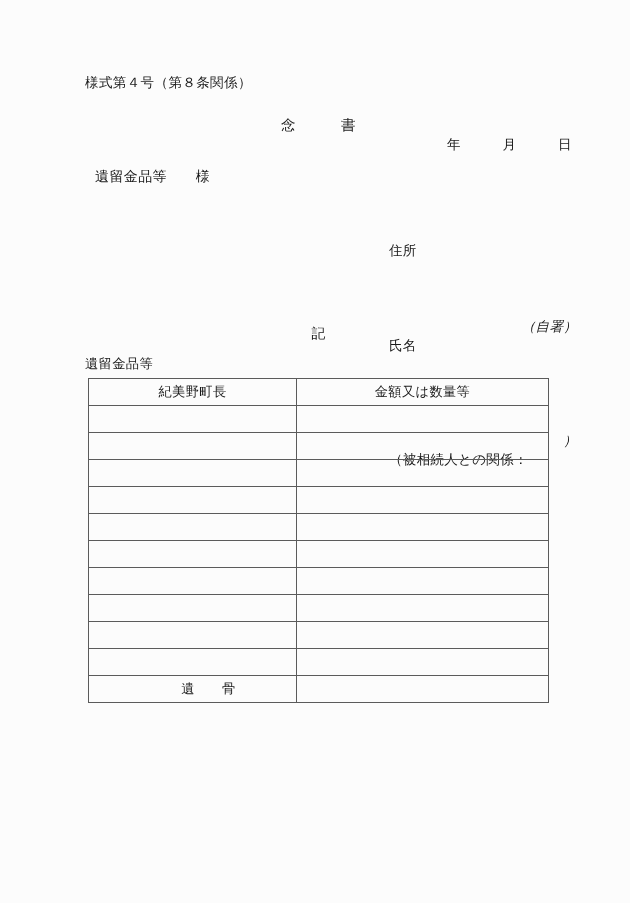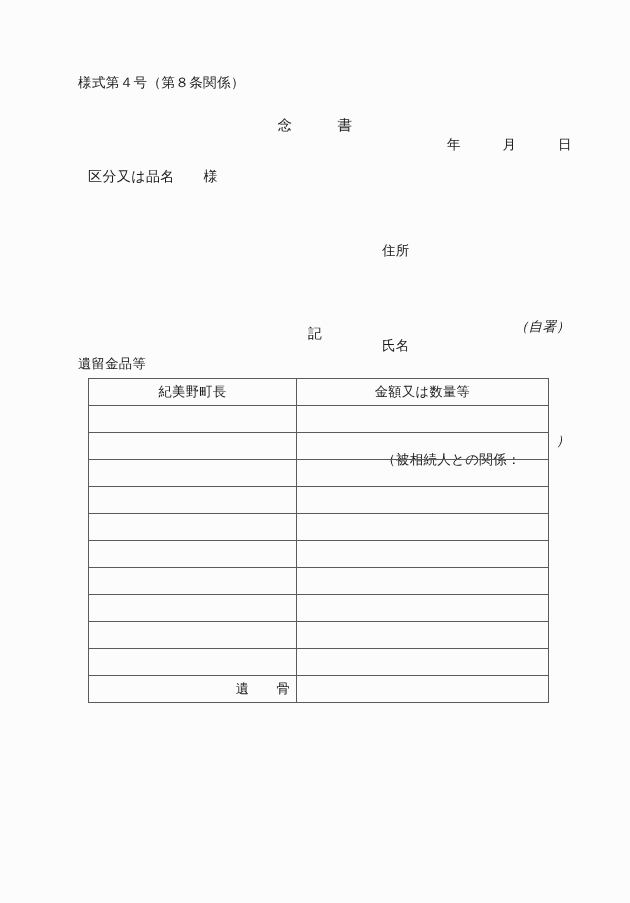--- a/index.html
+++ b/index.html
@@ -17,21 +17,21 @@
     overflow: hidden;
     -webkit-font-smoothing: antialiased;
   }
 
   .page {
     position: absolute;
     inset: 0;
   }
 
   
-  .abs { position: absolute; white-space: pre; }
+  .abs { position: absolute; white-space: pre; margin-left: 7px; }
 
   .form-no {
     left: 78px;
     top: 74px;
     font-size: 13.5px;
     letter-spacing: 0.4px;
   }
 
   .doc-title {
     left: 0;
@@ -120,41 +120,41 @@
     height: 26px;
     padding: 0 6px;
     font-weight: normal;
     vertical-align: middle;
   }
   .items-table th {
     text-align: center;
     letter-spacing: 0.4px;
   }
   .items-table td.label-cell {
-    text-align: right;
+    text-align: center;
     padding-left: 38px;
     letter-spacing: 0.4px;
     white-space: pre;
   }
   .items-table td.blank-cell {
     text-align: left;
   }
 </style>
 </head>
 <body>
 
 <div class="page">
 
   <div class="abs form-no">様式第４号（第８条関係）</div>
 
   <div class="abs doc-title">念　　　書</div>
 
   <div class="abs date-line">年　　　月　　　日</div>
 
-  <div class="abs addressee">区分又は品名　　様</div>
+  <div class="abs addressee">遺留金品等　　様</div>
 
   <div class="abs signer-block">
     <div class="signer-row">
       <span>住所</span>
     </div>
     <div class="signer-row">
       <span>氏名</span>
       <span class="trail">（自署）</span>
     </div>
     <div class="signer-row">

